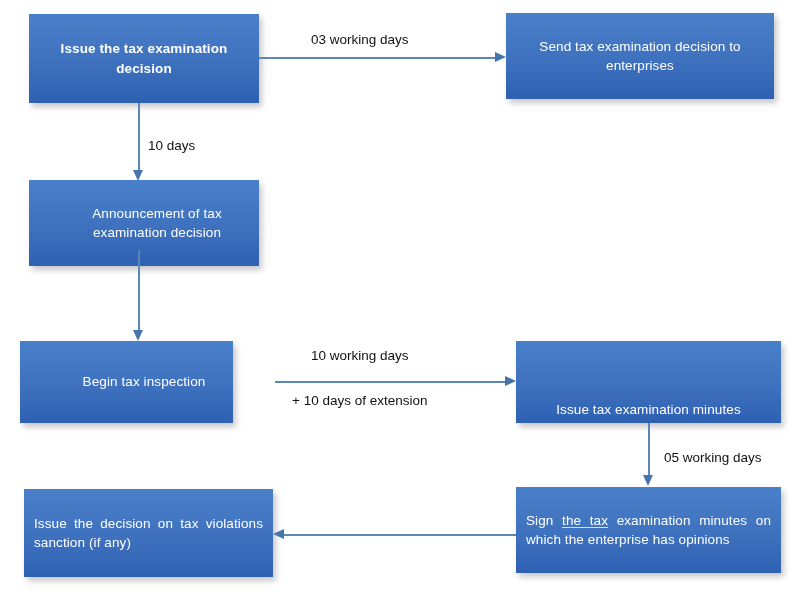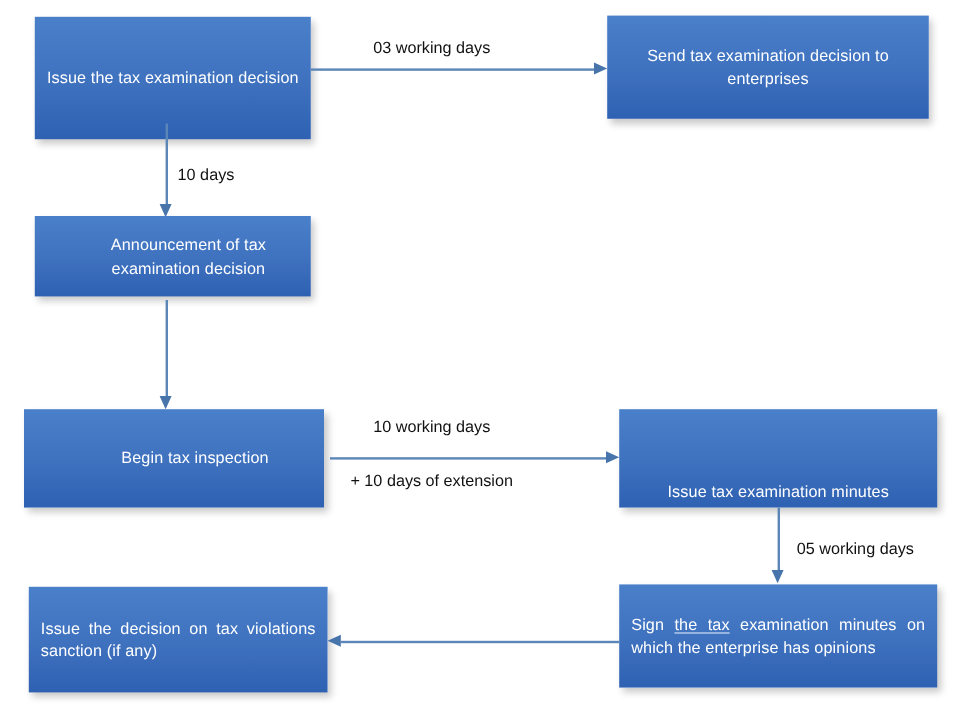--- a/index.html
+++ b/index.html
@@ -39,24 +39,24 @@
     display: block;
     width: 100%;
   }
   .node.center .label { text-align: center; }
   .node.justify .label {
     text-align: justify;
     text-align-last: left;
     text-justify: inter-word;
   }
   
-  #node-issue-decision   { left: 29px;  top: 14px;  width: 230px; height: 102px; }
+  #node-issue-decision   { left: 29px;  top: 14px;  width: 230px; height: 89px; font-weight: bold; }
   #node-send-decision    { left: 506px; top: 13px;  width: 268px; height: 86px; }
-  #node-announcement     { left: 29px;  top: 180px; width: 230px; height: 67px; padding-left: 36px; }
-  #node-begin-inspection { left: 20px;  top: 341px; width: 250px; height: 82px; padding-left: 45px; }
+  #node-announcement     { left: 29px;  top: 180px; width: 230px; height: 86px; padding-left: 36px; }
+  #node-begin-inspection { left: 20px;  top: 341px; width: 213px; height: 82px; padding-left: 45px; }
   #node-issue-minutes    { left: 516px; top: 341px; width: 265px; height: 82px; align-items: flex-end; }
   #node-sign-minutes     { left: 516px; top: 487px; width: 265px; height: 86px; }
   #node-issue-sanction   { left: 24px;  top: 489px; width: 249px; height: 88px; }
 
   
   .line {
     position: absolute;
     background: #5b86b8;
   }
   .line.h { height: 1.6px; }

